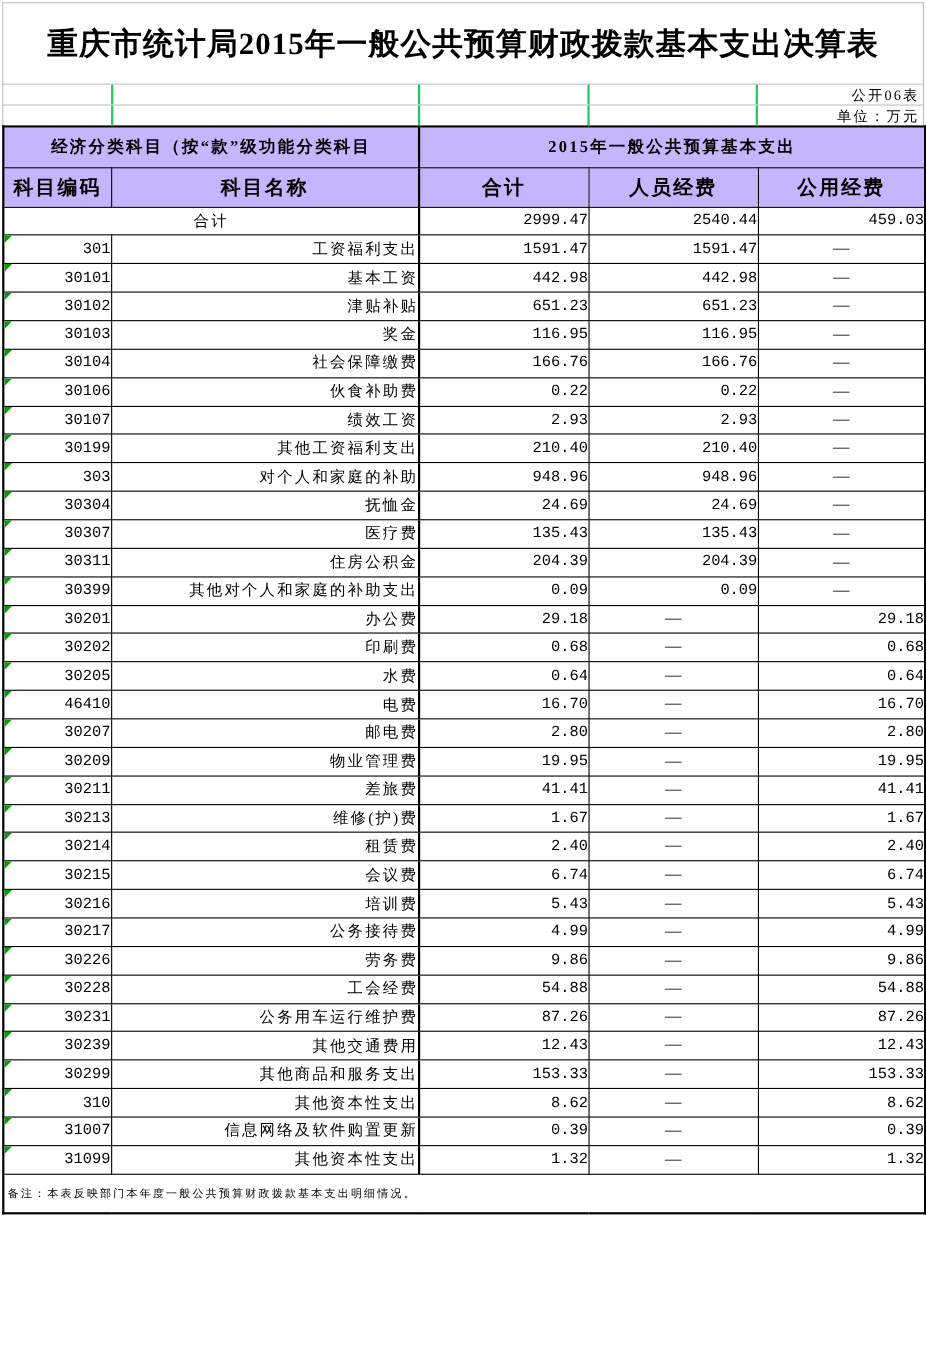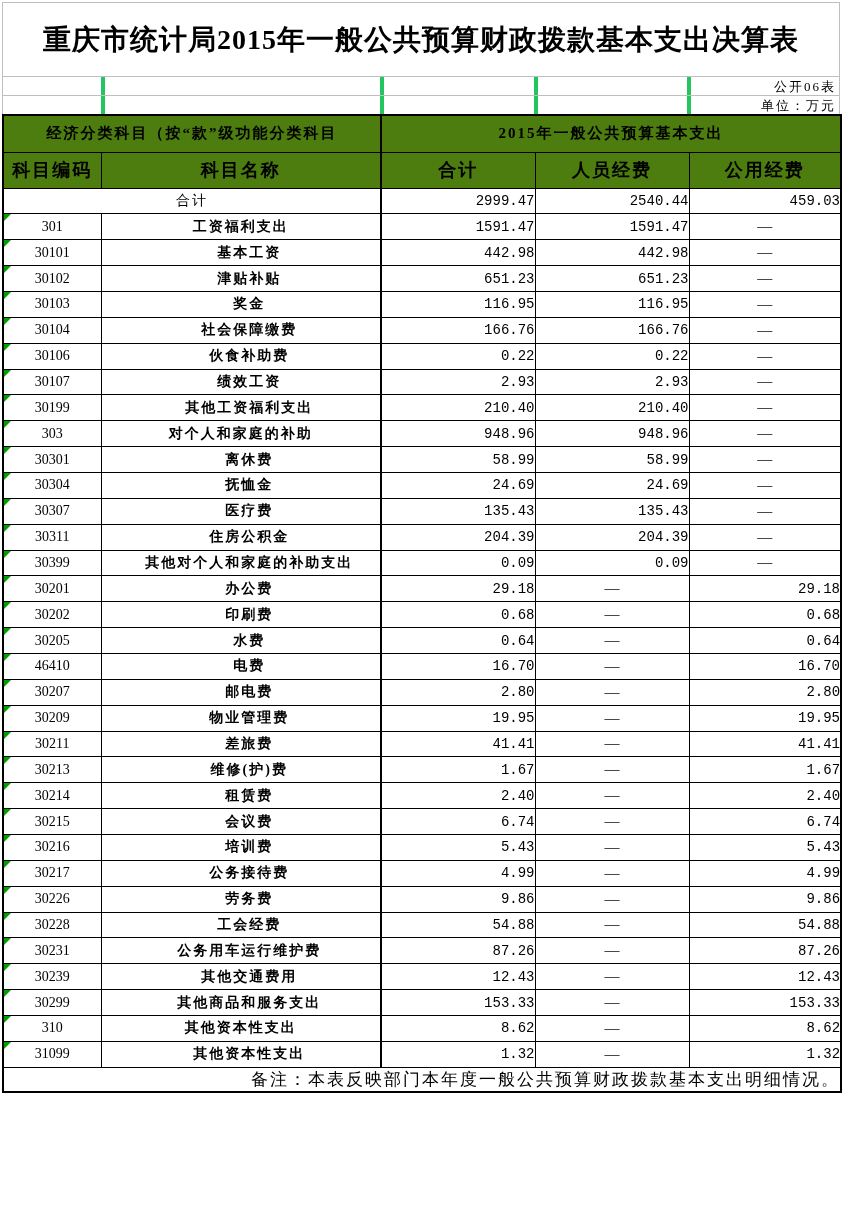--- a/index.html
+++ b/index.html
@@ -24,67 +24,67 @@
   }
 
   
   .meta-row {
     display: flex; height: 19px;
     border-top: 1px solid #bfbfbf;
     border-left: 1px solid #bfbfbf;
     border-right: 1px solid #bfbfbf;
   }
   .meta-cell { height: 100%; }
-  .meta-cell + .meta-cell { border-left: 4px solid #22c55e; }
+  .meta-cell + .meta-cell { border-left: 2px solid #22c55e; }
   .mc-1 { width: 98px; } .mc-2 { width: 280px; } .mc-3 { width: 154px; }
   .mc-4 { width: 154px; } .mc-5 { width: 152px; text-align: right; }
   .meta-label {
     font-size: 13px; line-height: 19px; letter-spacing: 2px;
     padding-right: 3px; white-space: nowrap;
   }
 
   
   table.main {
     border-collapse: collapse; table-layout: fixed;
     width: 838px;
     border: 2px solid #000;
   }
   table.main th, table.main td {
     border: 1px solid #000;
     padding: 0; overflow: hidden; white-space: nowrap;
     vertical-align: middle;
   }
   .divider-left { border-left-width: 2px !important; }
-  thead th { font-weight: bold; background: #4d7c0f; }
+  thead th { font-weight: bold; background: #c4b5fd; }
   .hrow1 th { height: 37px; font-size: 15px; letter-spacing: 2px; text-align: center; }
   .hrow2 th { height: 36px; font-size: 18px; letter-spacing: 2px; text-align: center; }
   tbody tr { height: 25.87px; }
   .summary-cell { text-align: center; font-size: 14px; letter-spacing: 2px; }
   .code-cell {
     position: relative;
-    font-family: Liberation Serif, serif;
-    font-size: 14px; padding-left: 2px; text-align: center;
+    font-family: Liberation Mono, monospace;
+    font-size: 14px; padding-left: 2px; text-align: right;
   }
   .flag-triangle {
     position: absolute; top: 0; left: 0; width: 0; height: 0;
     border-top: 7px solid #00A000; border-right: 7px solid transparent;
   }
-  .name-cell { font-size: 14px; letter-spacing: 2px; padding-left: 3px; text-align: center; font-weight: bold; }
+  .name-cell { font-size: 14px; letter-spacing: 2px; padding-left: 3px; text-align: right; }
   .name-cell.level2 { padding-left: 17px; }
   .num-cell {
     font-family: "Liberation Mono", "DejaVu Sans Mono", monospace;
     font-size: 14px; text-align: right; padding-right: 16px;
   }
   .num-cell.dash {
     font-family: "Liberation Serif", "DejaVu Serif", serif;
     text-align: center; padding-right: 0; font-size: 15px;
   }
   tfoot td.note-cell {
-    height: 16px; font-size: 17px; letter-spacing: 2px;
-    text-align: right; padding-left: 3px;
+    height: 36px; font-size: 10px; letter-spacing: 2px;
+    text-align: left; padding-left: 3px;
   }
 </style>
 </head>
 <body>
 
 <div class="sheet">
 
   <div class="title-block">
     <div class="title">重庆市统计局2015年一般公共预算财政拨款基本支出决算表</div>
   </div>
@@ -194,27 +194,20 @@
           <td class="num-cell dash">—</td>
         </tr>
         <tr>
           <td class="code-cell"><span class="flag-triangle" style="border-top-color: rgb(0, 160, 0);"></span><span>303</span></td>
           <td class="name-cell">对个人和家庭的补助</td>
           <td class="num-cell divider-left">948.96</td>
           <td class="num-cell">948.96</td>
           <td class="num-cell dash">—</td>
         </tr>
         <tr>
-          <td class="code-cell"><span class="flag-triangle" style="border-top-color: rgb(0, 160, 0);"></span><span>30301</span></td>
-          <td class="name-cell level2">离休费</td>
-          <td class="num-cell divider-left">58.99</td>
-          <td class="num-cell">58.99</td>
-          <td class="num-cell dash">—</td>
-        </tr>
-        <tr>
           <td class="code-cell"><span class="flag-triangle" style="border-top-color: rgb(0, 160, 0);"></span><span>30304</span></td>
           <td class="name-cell level2">抚恤金</td>
           <td class="num-cell divider-left">24.69</td>
           <td class="num-cell">24.69</td>
           <td class="num-cell dash">—</td>
         </tr>
         <tr>
           <td class="code-cell"><span class="flag-triangle" style="border-top-color: rgb(0, 160, 0);"></span><span>30307</span></td>
           <td class="name-cell level2">医疗费</td>
           <td class="num-cell divider-left">135.43</td>
@@ -353,20 +346,27 @@
           <td class="num-cell divider-left">153.33</td>
           <td class="num-cell dash">—</td>
           <td class="num-cell">153.33</td>
         </tr>
         <tr>
           <td class="code-cell"><span class="flag-triangle" style="border-top-color: rgb(0, 160, 0);"></span><span>310</span></td>
           <td class="name-cell">其他资本性支出</td>
           <td class="num-cell divider-left">8.62</td>
           <td class="num-cell dash">—</td>
           <td class="num-cell">8.62</td>
+        </tr>
+        <tr>
+          <td class="code-cell"><span class="flag-triangle" style="border-top-color: rgb(0, 160, 0);"></span><span>31007</span></td>
+          <td class="name-cell level2">信息网络及软件购置更新</td>
+          <td class="num-cell divider-left">0.39</td>
+          <td class="num-cell dash">—</td>
+          <td class="num-cell">0.39</td>
         </tr>
         <tr>
           <td class="code-cell"><span class="flag-triangle" style="border-top-color: rgb(0, 160, 0);"></span><span>31099</span></td>
           <td class="name-cell level2">其他资本性支出</td>
           <td class="num-cell divider-left">1.32</td>
           <td class="num-cell dash">—</td>
           <td class="num-cell">1.32</td>
         </tr>
       </tbody>
     <tfoot>

